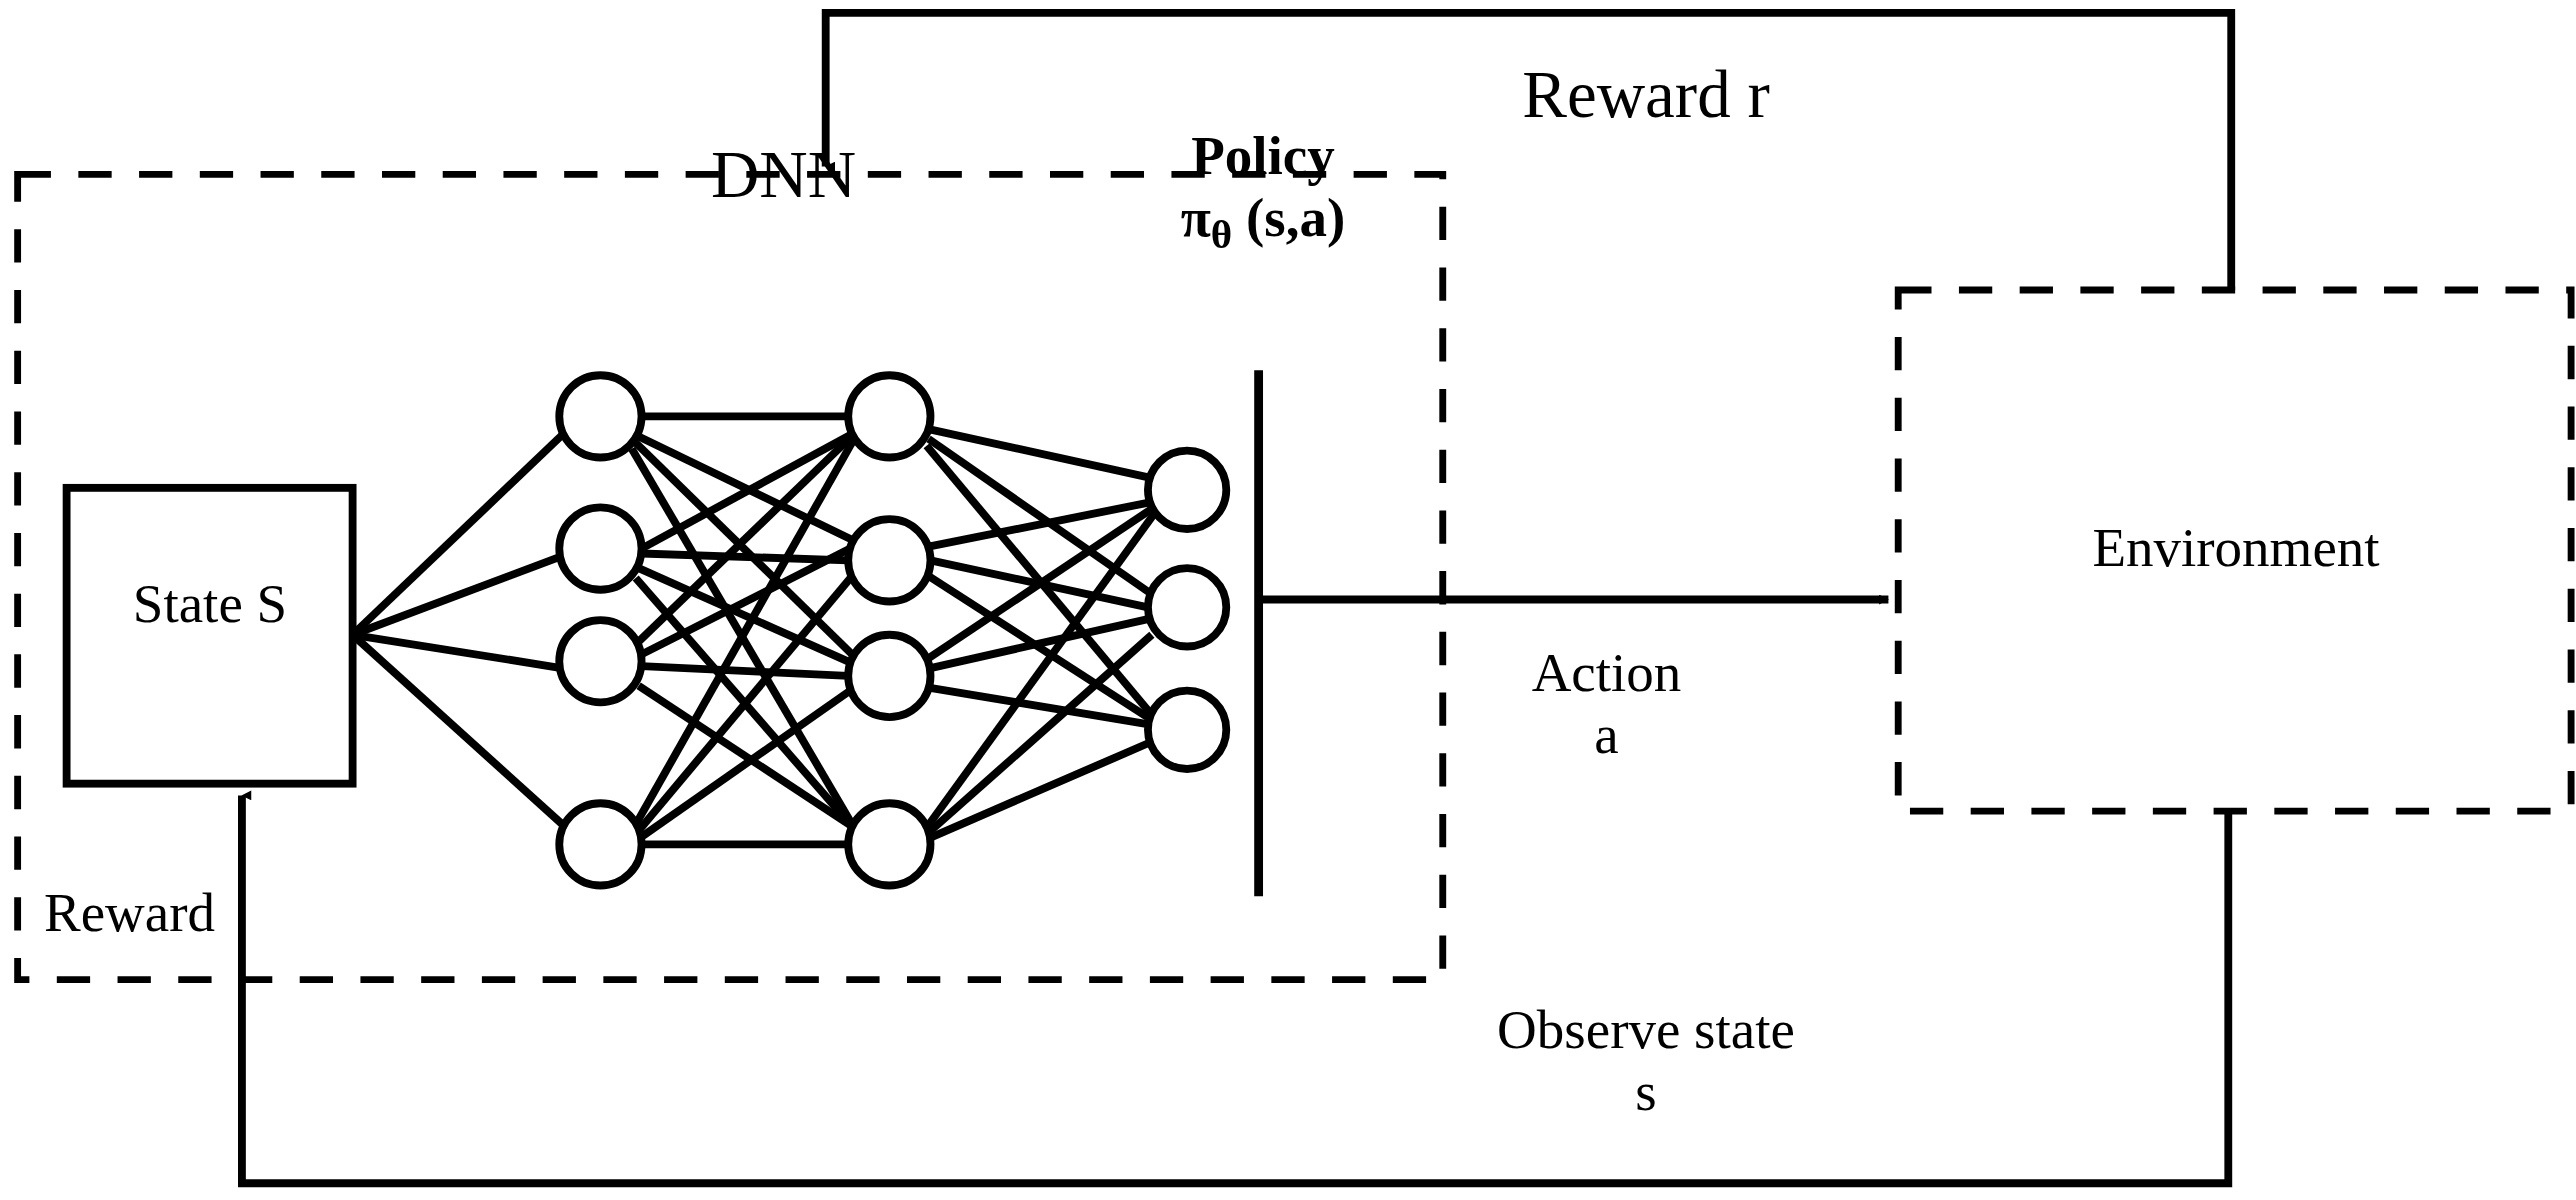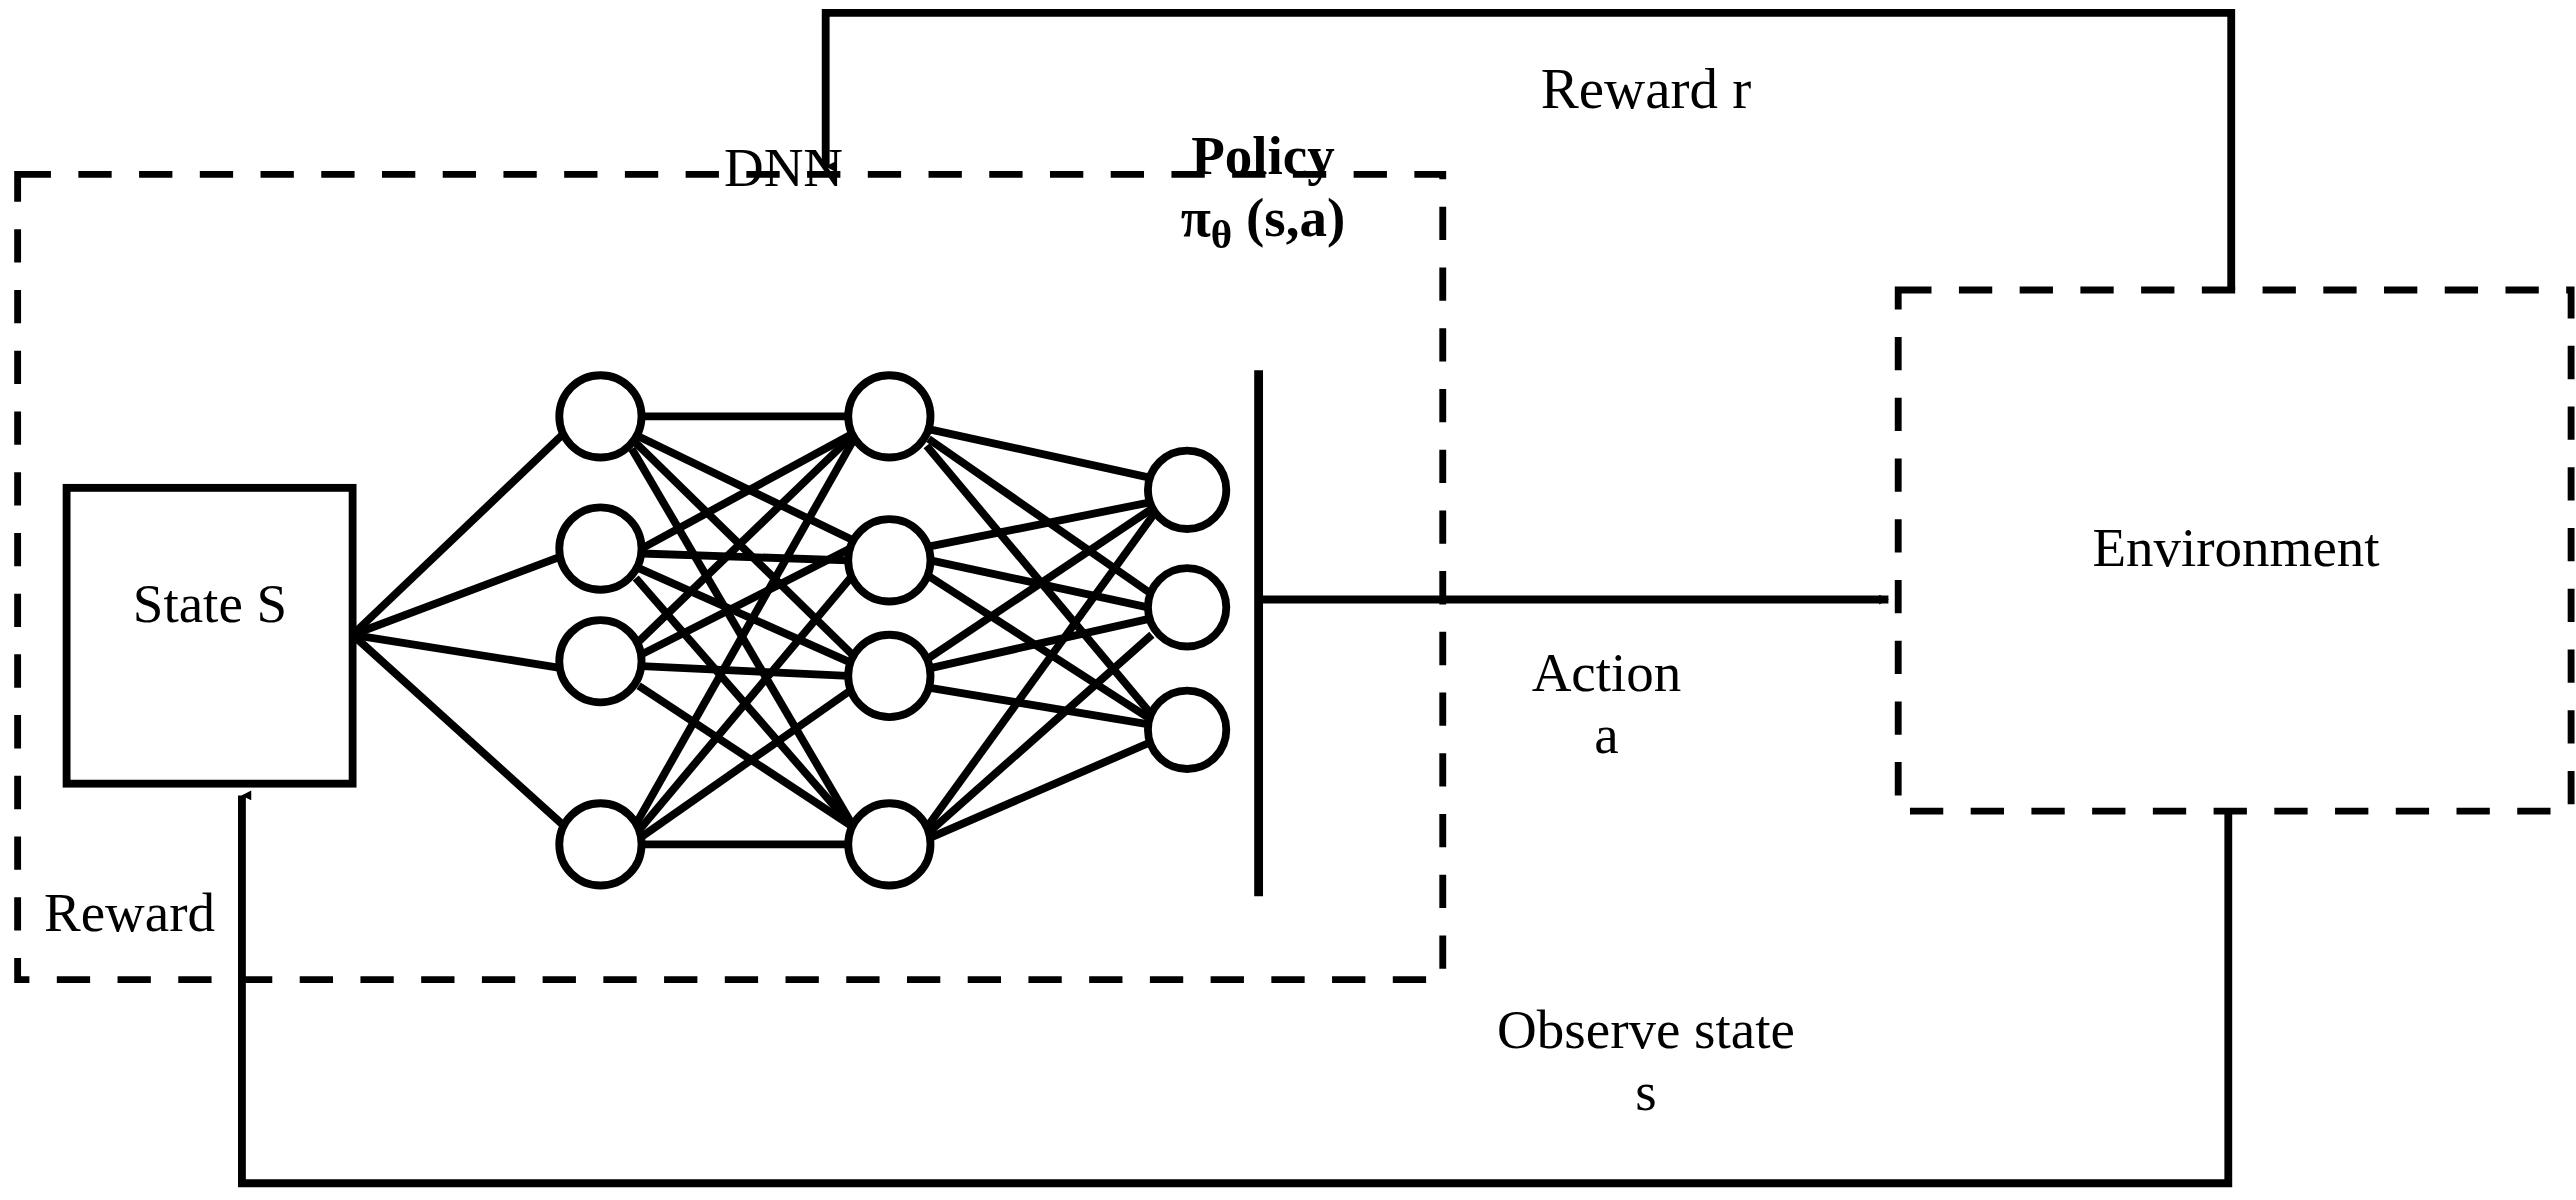--- a/index.html
+++ b/index.html
@@ -23,24 +23,24 @@
     height: 1201px;
   }
   .lbl {
     position: absolute;
     color: #000000;
     font-family: "Liberation Serif", "DejaVu Serif", serif;
     white-space: nowrap;
     line-height: 1.12;
     text-align: center;
   }
-  .lbl-dnn      { left: 666px;  top: 137px; width: 235px; font-size: 55px; }
+  .lbl-dnn      { left: 666px;  top: 137px; width: 235px; font-size: 67px; }
   .lbl-policy   { left: 1126px; top: 125px; width: 274px; font-size: 55px; font-weight: bold; }
   .lbl-policy .sub { font-size: 41px; vertical-align: -0.30em; }
-  .lbl-reward   { left: 1450px; top: 57px;  width: 392px; font-size: 57px; }
+  .lbl-reward   { left: 1450px; top: 57px;  width: 392px; font-size: 67px; }
   .lbl-state    { left: 67px;   top: 573px; width: 286px; font-size: 55px; }
   .lbl-agent    { left: 44px;   top: 882px; width: 235px; font-size: 55px; text-align: left; }
   .lbl-env      { left: 1898px; top: 517px; width: 676px; font-size: 55px; }
   .lbl-action   { left: 1450px; top: 642px; width: 313px; font-size: 55px; }
   .lbl-observe  { left: 1401px; top: 999px;width: 490px; font-size: 55px; }
   .lbl-line2    { display: block; }
 </style>
 </head>
 <body>
 

